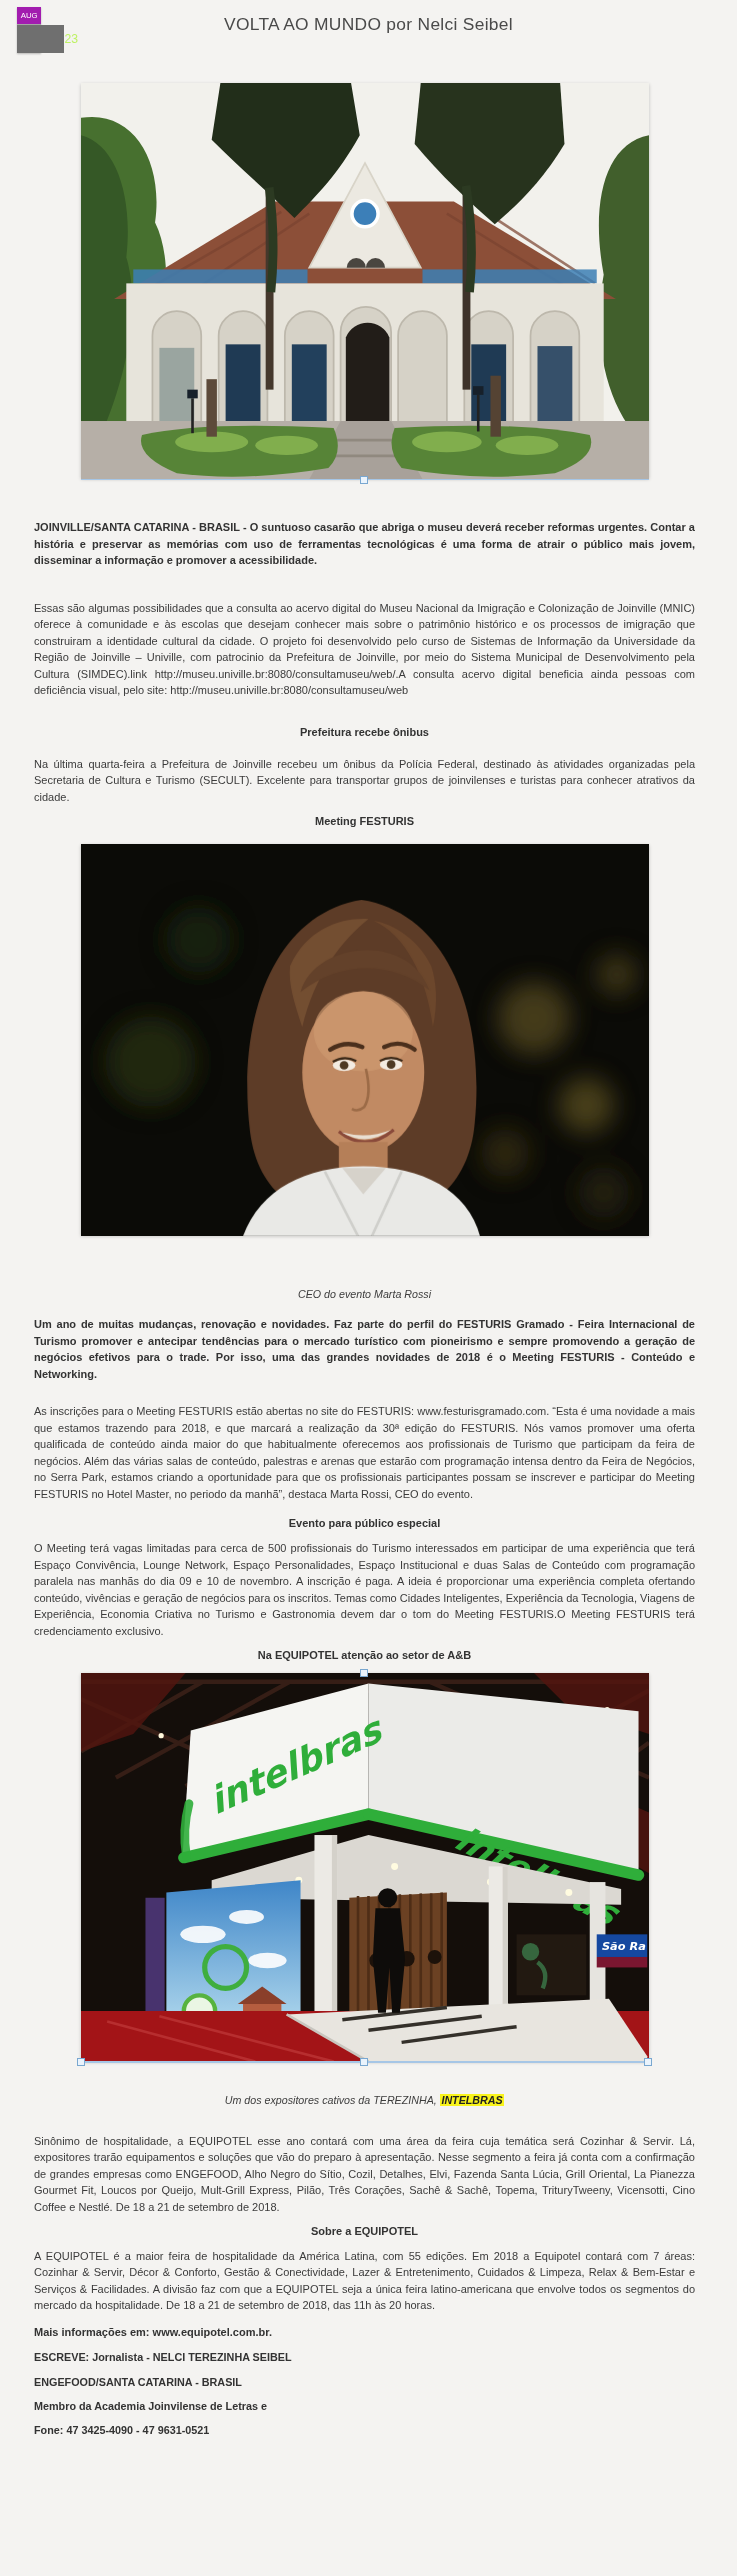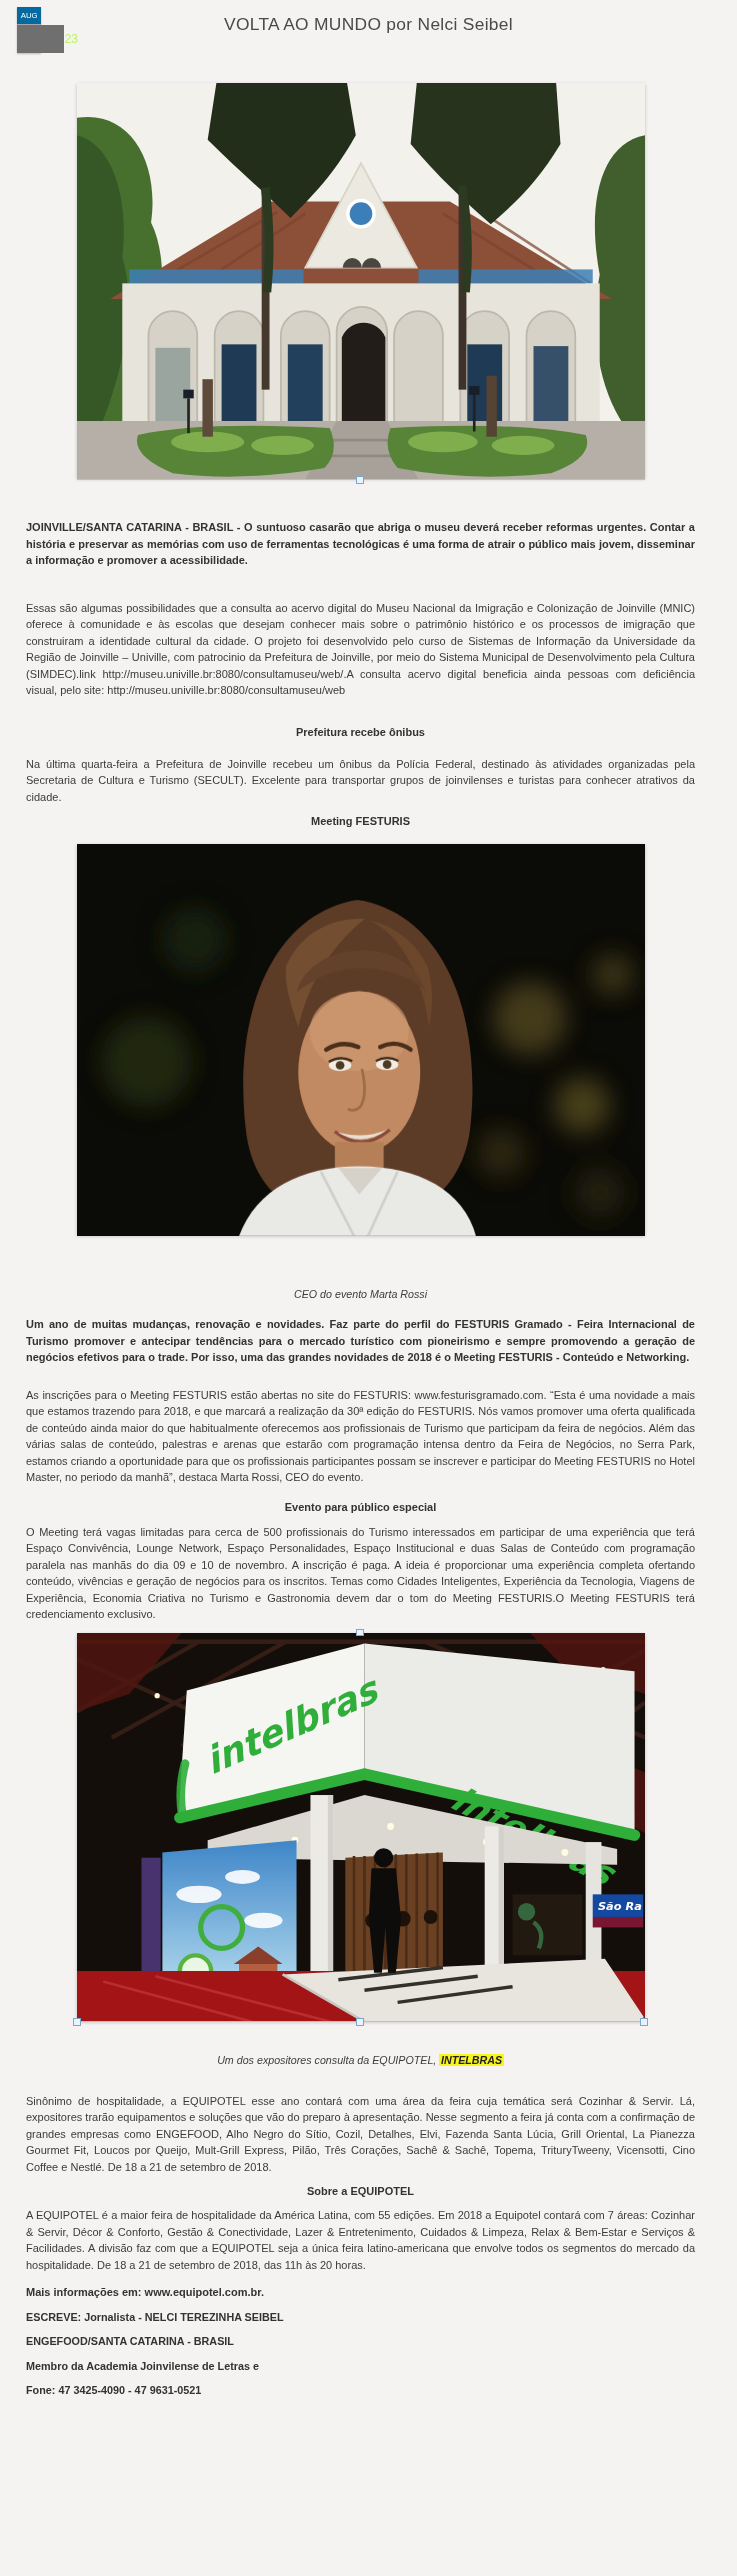--- a/index.html
+++ b/index.html
@@ -7,27 +7,27 @@
     width:737px;
     background:#f4f3f1;
     font-family:"Liberation Sans", sans-serif;
     color:#3b3b3b;
   }
   .page{width:737px;height:2576px;overflow:hidden;background:#f4f3f1;}
   
   .header{position:relative;height:56px;}
   .date-badge{position:absolute;left:17.4px;top:7px;width:23.5px;text-align:center;
     box-shadow:0 0.9px 1.7px rgba(0,0,0,.25);}
-  .date-badge .month{background:#0369a1;color:#fff;font-size:7.8px;line-height:17.4px;
+  .date-badge .month{background:#a21caf;color:#fff;font-size:7.8px;line-height:17.4px;
     border-bottom:0.9px solid #a5a5a5;text-align:center;}
   .date-badge .day{background:#6f6f6f;color:#bef264;font-size:12.2px;line-height:28px;padding-left:47px;}
   .page-title{position:absolute;left:0;right:0;top:14px;text-align:center;
     font-size:17.4px;color:#4a4a4a;letter-spacing:0.3px;}
   
-  .content{padding:0 42px 0 26px;}
+  .content{padding:0 42px 0 26px;margin-left:8px;}
   p{font-size:11px;line-height:16.5px;text-align:justify;margin:0;}
   .bold{font-weight:bold;color:#333;}
   .h{font-size:11px;font-weight:bold;color:#333;text-align:center;line-height:15px;margin:0;}
   
   .fig{width:568px;margin:0 auto;position:relative;}
   .fig svg{display:block;width:568px;background:#fff;box-shadow:0 0.9px 3.5px rgba(0,0,0,.22);}
   .sel-line{position:absolute;left:0;right:0;bottom:-0.9px;height:1.7px;background:#a6c6e6;}
   .handle{position:absolute;width:7.8px;height:7.8px;background:#eaf3fc;border:0.9px solid #79a7d0;box-sizing:border-box;}
   .handle.bc{left:50%;bottom:-4.4px;margin-left:-4.4px;}
   .handle.bl{left:-3.5px;bottom:-4.4px;}
@@ -217,20 +217,21 @@
 
     <p class="bold mt-p4">Um ano de muitas mudanças, renovação e novidades. Faz parte do perfil do FESTURIS Gramado - Feira Internacional de Turismo promover e antecipar tendências para o mercado turístico com pioneirismo e sempre promovendo a geração de negócios efetivos para o trade. Por isso, uma das grandes novidades de 2018 é o Meeting FESTURIS - Conteúdo e Networking.</p>
 
     <p class="mt-p5">As inscrições para o Meeting FESTURIS estão abertas no site do FESTURIS: www.festurisgramado.com. “Esta é uma novidade a mais que estamos trazendo para 2018, e que marcará a realização da 30ª edição do FESTURIS. Nós vamos promover uma oferta qualificada de conteúdo ainda maior do que habitualmente oferecemos aos profissionais de Turismo que participam da feira de negócios. Além das várias salas de conteúdo, palestras e arenas que estarão com programação intensa dentro da Feira de Negócios, no Serra Park, estamos criando a oportunidade para que os profissionais participantes possam se inscrever e participar do Meeting FESTURIS no Hotel Master, no periodo da manhã”, destaca Marta Rossi, CEO do evento.</p>
 
     <p class="h mt-h3">Evento para público especial</p>
 
     <p class="mt-p6">O Meeting terá vagas limitadas para cerca de 500 profissionais do Turismo interessados em participar de uma experiência que terá Espaço Convivência, Lounge Network, Espaço Personalidades, Espaço Institucional e duas Salas de Conteúdo com programação paralela nas manhãs do dia 09 e 10 de novembro. A inscrição é paga. A ideia é proporcionar uma experiência completa ofertando conteúdo, vivências e geração de negócios para os inscritos. Temas como Cidades Inteligentes, Experiência da Tecnologia, Viagens de Experiência, Economia Criativa no Turismo e Gastronomia devem dar o tom do Meeting FESTURIS.O Meeting FESTURIS terá credenciamento exclusivo.</p>
 
 
+    <p class="h mt-h4">Na EQUIPOTEL atenção ao setor de A&amp;B</p>
 
     <div class="fig mt-fig3">
       <svg viewBox="0 0 652 446">
         <rect x="0" y="0" width="652" height="446" fill="#140e0a"></rect>
 
         <g stroke="#3a2018" stroke-width="5" opacity=".9">
           <line x1="0" y1="30" x2="200" y2="120"></line>
             <line x1="40" y1="120" x2="240" y2="10"></line>
           <line x1="0" y1="90" x2="140" y2="10"></line>
             <line x1="120" y1="130" x2="330" y2="20"></line>
@@ -342,21 +343,21 @@
         <path d="M338,270 h28 l6,58 -6,62 h-9 l-3,-52 -4,52 h-9 l-6,-62 Z" fill="#0e0c0a"></path>
       </svg>
       <div class="handle tc"></div>
       <div class="sel-line"></div>
       <div class="handle bl"></div>
       <div class="handle bc"></div>
       <div class="handle br"></div>
     </div>
 
     <div class="caption mt-cap2">
-      <span>Um dos expositores consulta da EQUIPOTEL, </span><span class="hl">INTELBRAS</span>
+      <span>Um dos expositores cativos da TEREZINHA, </span><span class="hl">INTELBRAS</span>
     </div>
 
     <p class="mt-p8">Sinônimo de hospitalidade, a EQUIPOTEL esse ano contará com uma área da feira cuja temática será Cozinhar &amp; Servir. Lá, expositores trarão equipamentos e soluções que vão do preparo à apresentação. Nesse segmento a feira já conta com a confirmação de grandes empresas como ENGEFOOD, Alho Negro do Sítio, Cozil, Detalhes, Elvi, Fazenda Santa Lúcia, Grill Oriental, La Pianezza Gourmet Fit, Loucos por Queijo, Mult-Grill Express, Pilão, Três Corações, Sachê &amp; Sachê, Topema, TrituryTweeny, Vicensotti, Cino Coffee e Nestlé. De 18 a 21 de setembro de 2018.</p>
 
     <p class="h mt-h5">Sobre a EQUIPOTEL</p>
 
     <p class="mt-p9">A EQUIPOTEL é a maior feira de hospitalidade da América Latina, com 55 edições. Em 2018 a Equipotel contará com 7 áreas: Cozinhar &amp; Servir, Décor &amp; Conforto, Gestão &amp; Conectividade, Lazer &amp; Entretenimento, Cuidados &amp; Limpeza, Relax &amp; Bem-Estar e Serviços &amp; Facilidades. A divisão faz com que a EQUIPOTEL seja a única feira latino-americana que envolve todos os segmentos do mercado da hospitalidade. De 18 a 21 de setembro de 2018, das 11h às 20 horas.</p>
 
     <p class="bold mt-p10">Mais informações em: www.equipotel.com.br.</p>
 

